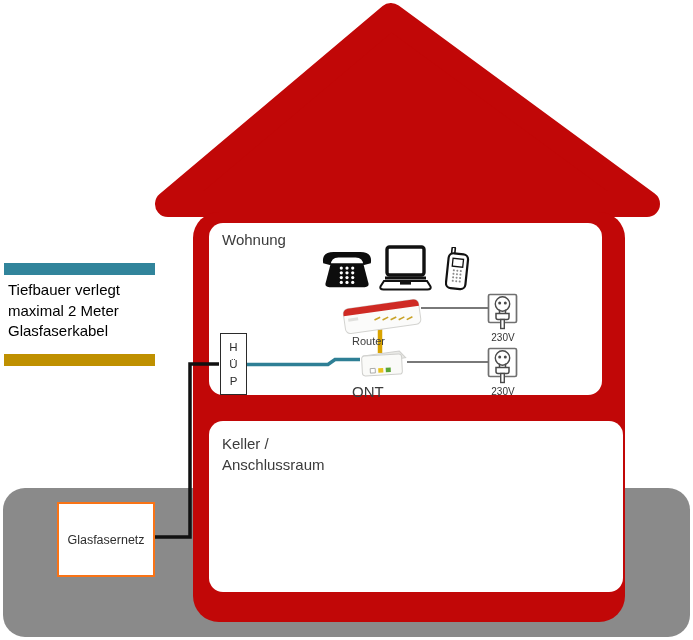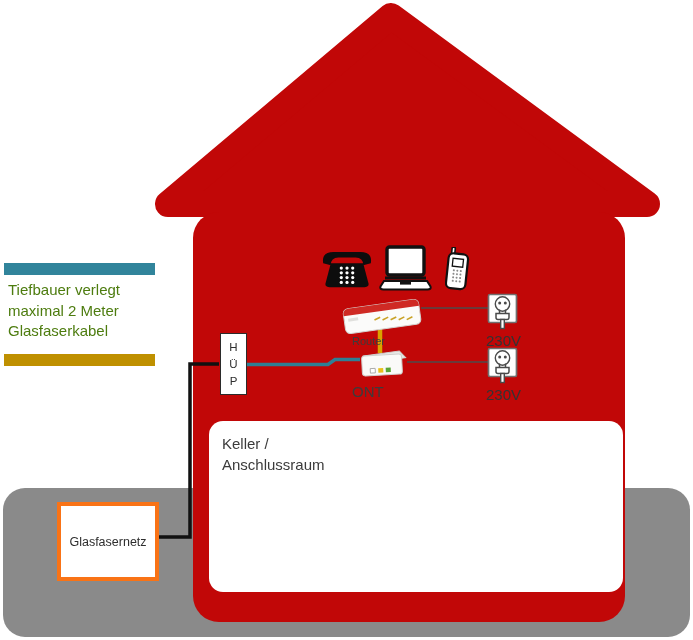--- a/index.html
+++ b/index.html
@@ -22,47 +22,47 @@
   .room{background:#ffffff;border-radius:14px;}
   #room-living{left:209px;top:223px;width:393px;height:172px;}
   #room-basement{left:209px;top:421px;width:393px;height:171px;padding-left:21px;}
   .room-label{position:absolute;left:13px;top:8px;font-size:15px;color:#3b3b3b;}
   #room-basement .room-label{top:12px;line-height:21px;}
 
   
   .legend-bar{left:4px;width:151px;height:12px;}
   #legend-bar-fiber{top:263px;background:#31849b;}
   #legend-bar-ethernet{top:354px;background:#bf9000;}
-  .legend-text{left:8px;font-size:15px;line-height:20.5px;color:#4d7c0f;}
+  .legend-text{left:8px;font-size:15px;line-height:20.5px;color:#000000;}
   #legend-text-fiber{top:280px;}
   #legend-text-ethernet{top:371px;}
 
   
   #cables{left:0;top:0;width:693px;height:640px;pointer-events:none;}
 
   
   #glasfasernetz-box{
-    left:57px;top:502px;width:94px;height:71px;background:#ffffff;border:4px solid #f97316;
+    left:57px;top:502px;width:94px;height:71px;background:#ffffff;border:2px solid #f97316;
     display:flex;align-items:center;justify-content:center;font-size:12.5px;color:#2e2e2e;
   }
   #huep-box{
     left:220px;top:333px;width:25px;height:60px;background:#ffffff;border:1.5px solid #2b2b2b;
     display:flex;flex-direction:column;align-items:center;justify-content:center;
     font-size:11.5px;line-height:17px;color:#2e2e2e;
   }
 
   
   #router-svg{left:340px;top:294px;width:84px;height:40px;}
   #router-label{left:352px;top:335px;width:60px;text-align:left;font-size:11px;color:#3c3c3c;}
   #ont-svg{left:356px;top:347px;width:52px;height:34px;}
   #ont-label{left:352px;top:383px;width:60px;text-align:left;font-size:15px;color:#3c3c3c;}
   .outlet{width:32px;height:40px;}
   #outlet-1{left:487px;top:293px;}
   #outlet-2{left:487px;top:347px;}
-  .outlet-label{width:34px;text-align:center;font-size:15px;color:#333;}
+  .outlet-label{width:34px;text-align:center;font-size:10px;color:#333;}
   #outlet-1-label{left:486px;top:332px;}
   #outlet-2-label{left:486px;top:386px;}
 
   
   #phone-icon{left:320px;top:250px;width:54px;height:40px;}
   #laptop-icon{left:379px;top:245px;width:54px;height:48px;}
   #mobile-icon{left:445px;top:247px;width:30px;height:44px;}
 </style>
 </head>
 <body>
@@ -70,20 +70,23 @@
 <div id="canvas">
 
   <div id="ground" class="abs"></div>
 
   <svg id="roof" class="abs" viewBox="0 0 540 230">
     <polygon points="251,16 28,204 507,204" fill="#c10707" stroke="#c10707" stroke-width="26" stroke-linejoin="round"></polygon>
   </svg>
 
   <div id="house-body" class="abs"></div>
 
+  <div id="room-living" class="abs room">
+    <div class="room-label">Wohnung</div>
+  </div>
 
   <div id="room-basement" class="abs room">
     <div class="room-label">
       <div>Keller /</div>
       <div>Anschlussraum</div>
     </div>
   </div>
 
   <div id="legend-bar-fiber" class="abs legend-bar"></div>
   <div id="legend-text-fiber" class="abs legend-text">

